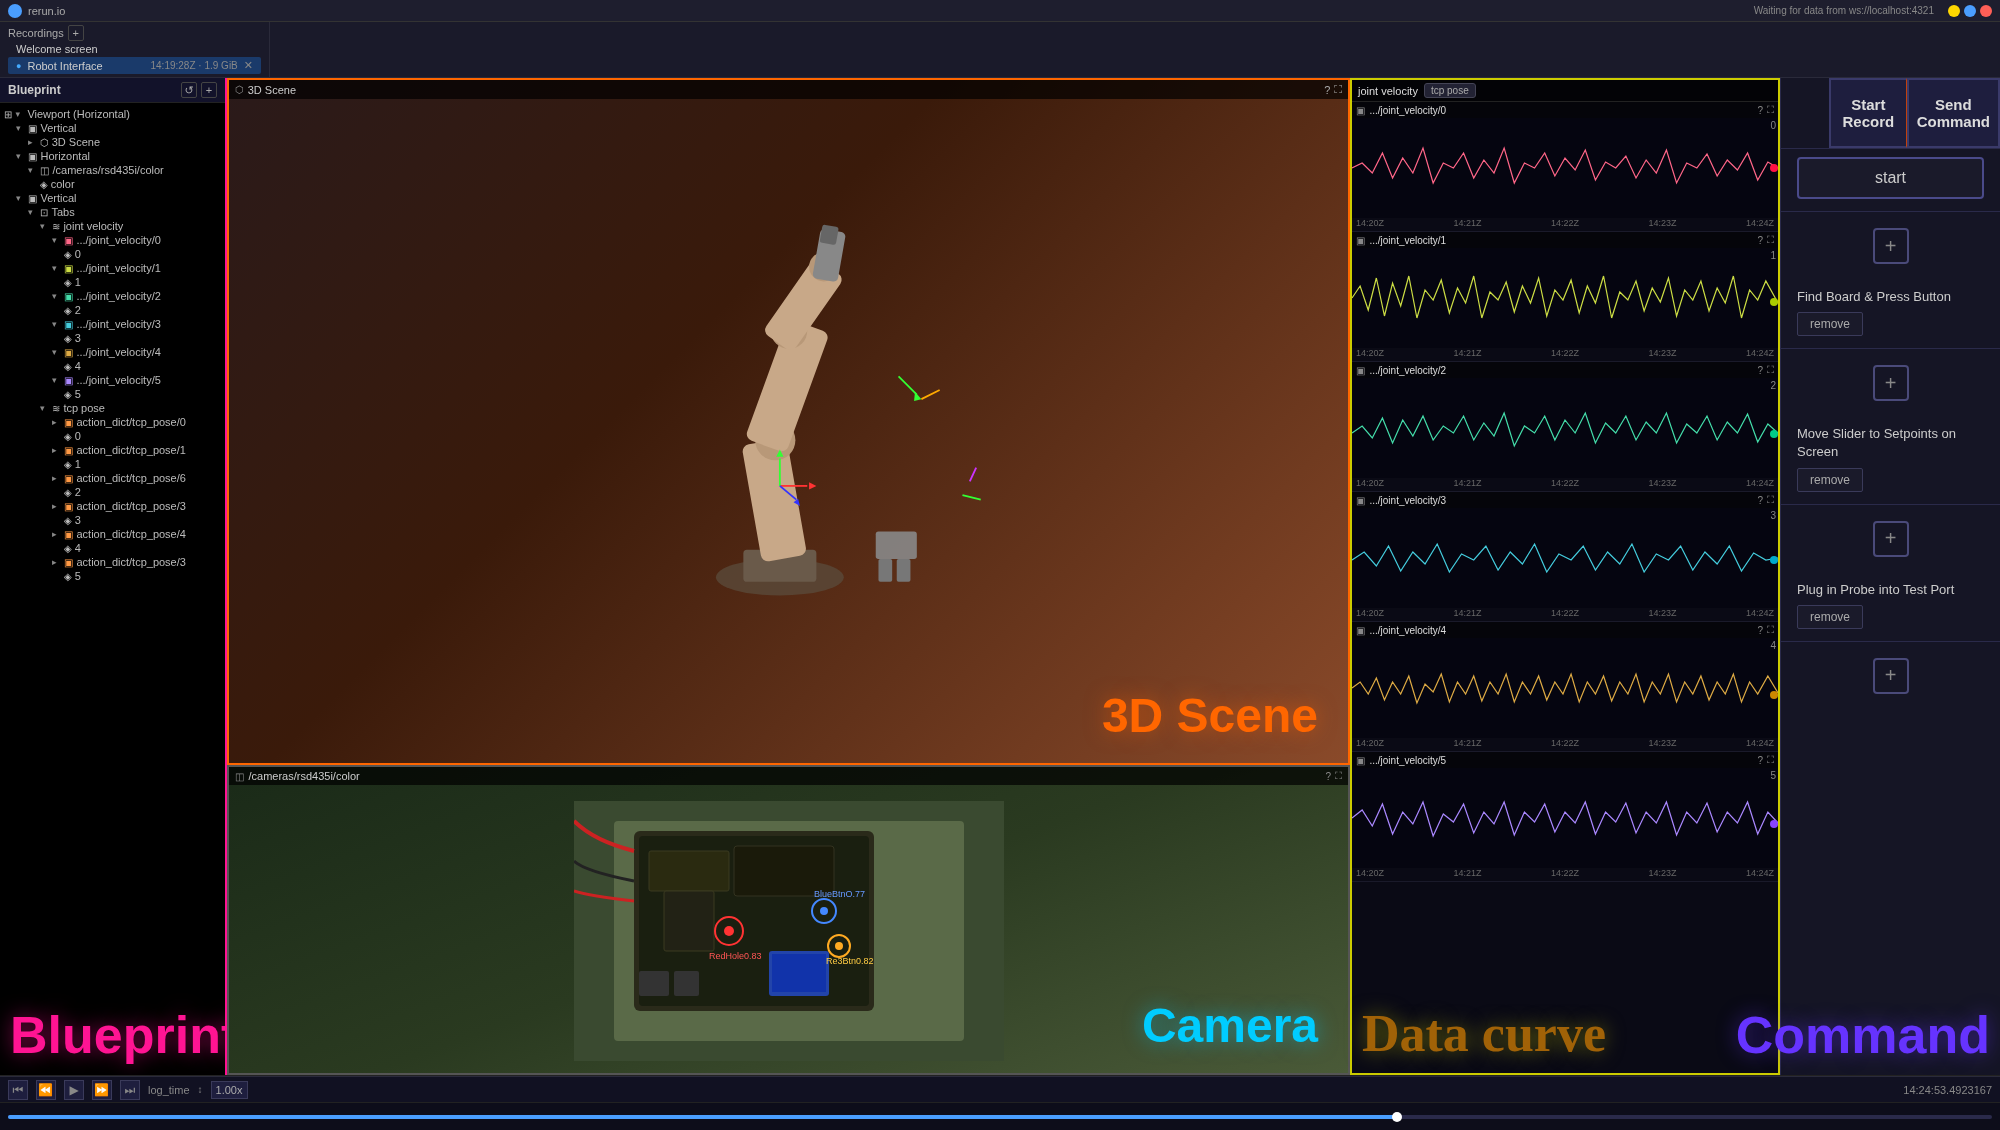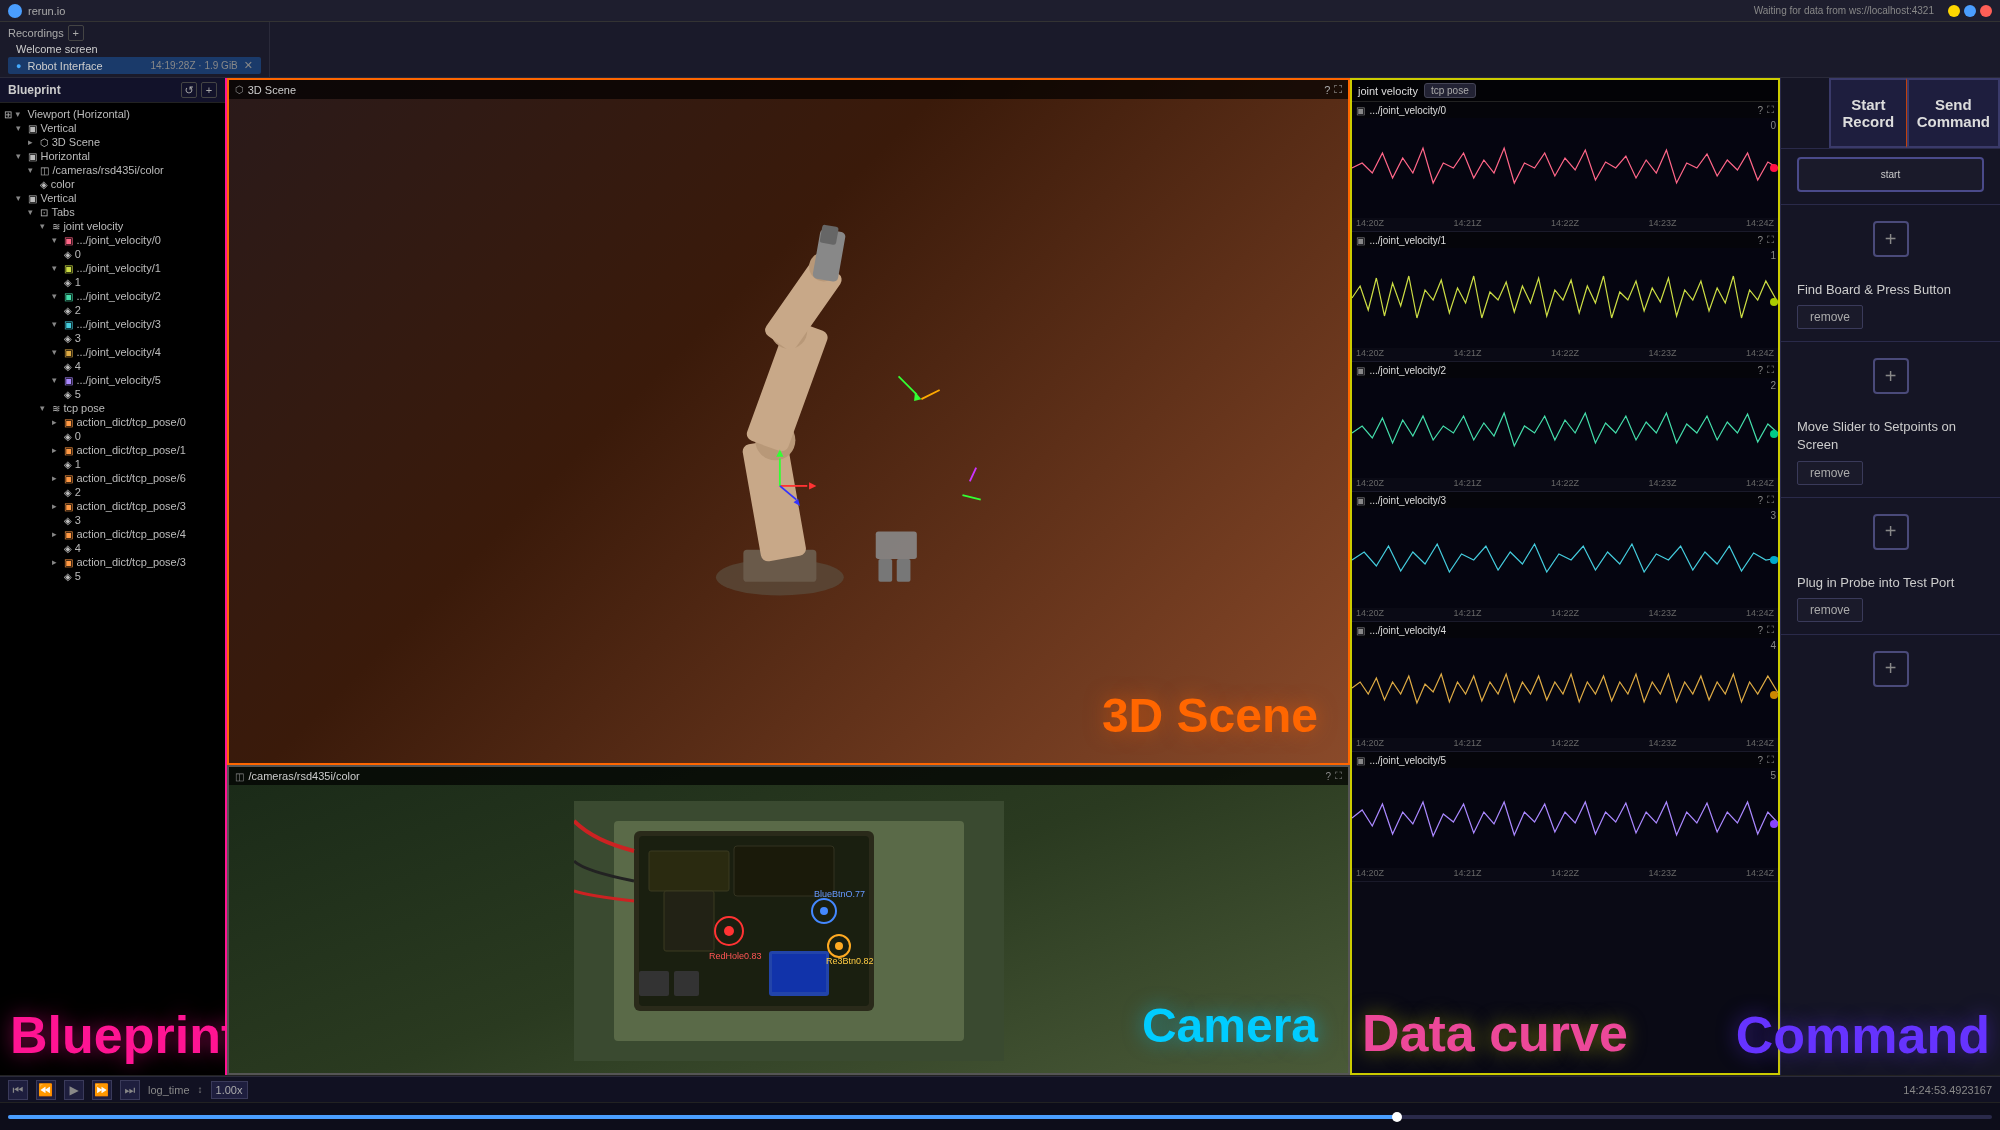--- a/index.html
+++ b/index.html
@@ -317,23 +317,24 @@
       height: 8px;
       border-radius: 50%;
     }
 
     .data-curve-label {
       position: absolute;
       bottom: 10px;
       left: 10px;
       font-size: 52px;
       font-weight: bold;
-      color: #ec4899;
+      color: #a16207;
       pointer-events: none;
       text-shadow: 0 0 20px #cccc0080;
+      font-family: Liberation Serif, serif;
     }
 
     
     .command-panel {
       width: 220px;
       background: #151525;
       border-left: 1px solid #2a2a4a;
       display: flex;
       flex-direction: column;
       padding: 0;
@@ -392,21 +393,21 @@
       font-size: 12px;
       cursor: pointer;
       border-radius: 2px;
       align-self: flex-start;
     }
     .cmd-start-btn {
       background: #1a1a2a;
       border: 2px solid #4a4a8a;
       color: #ccc;
       padding: 10px 16px;
-      font-size: 10px;
+      font-size: 16px;
       cursor: pointer;
       border-radius: 4px;
       text-align: center;
       margin: 8px 16px;
     }
     .cmd-divider {
       height: 1px;
       background: #2a2a4a;
       margin: 4px 0;
     }

